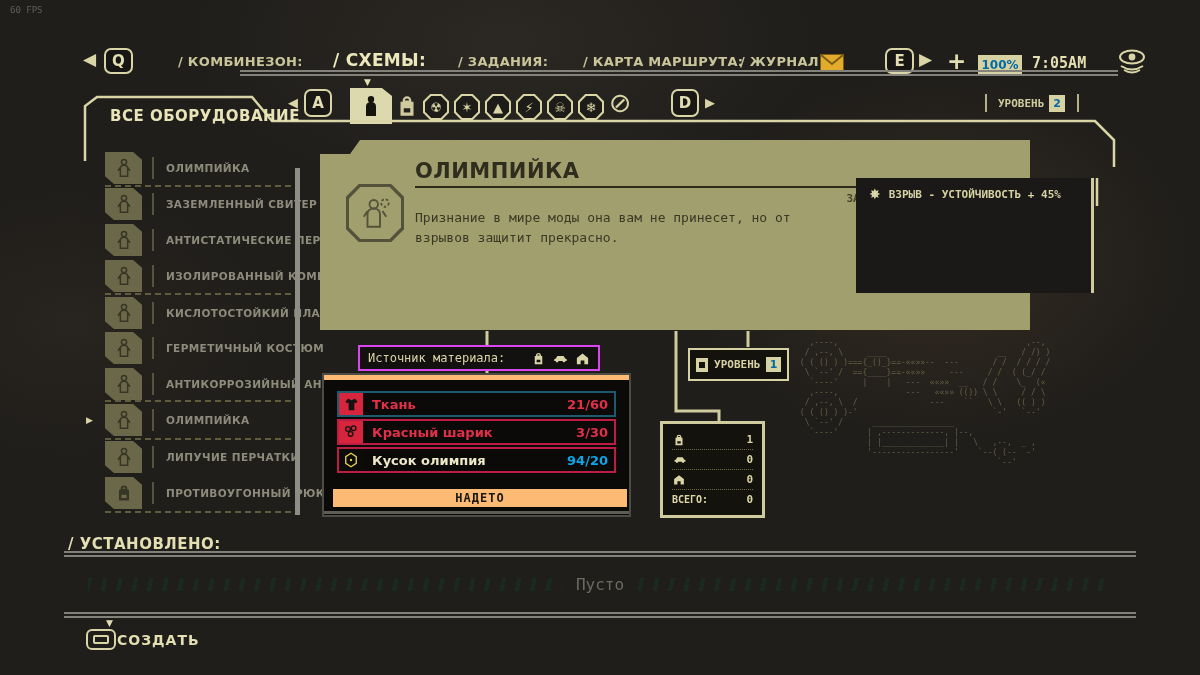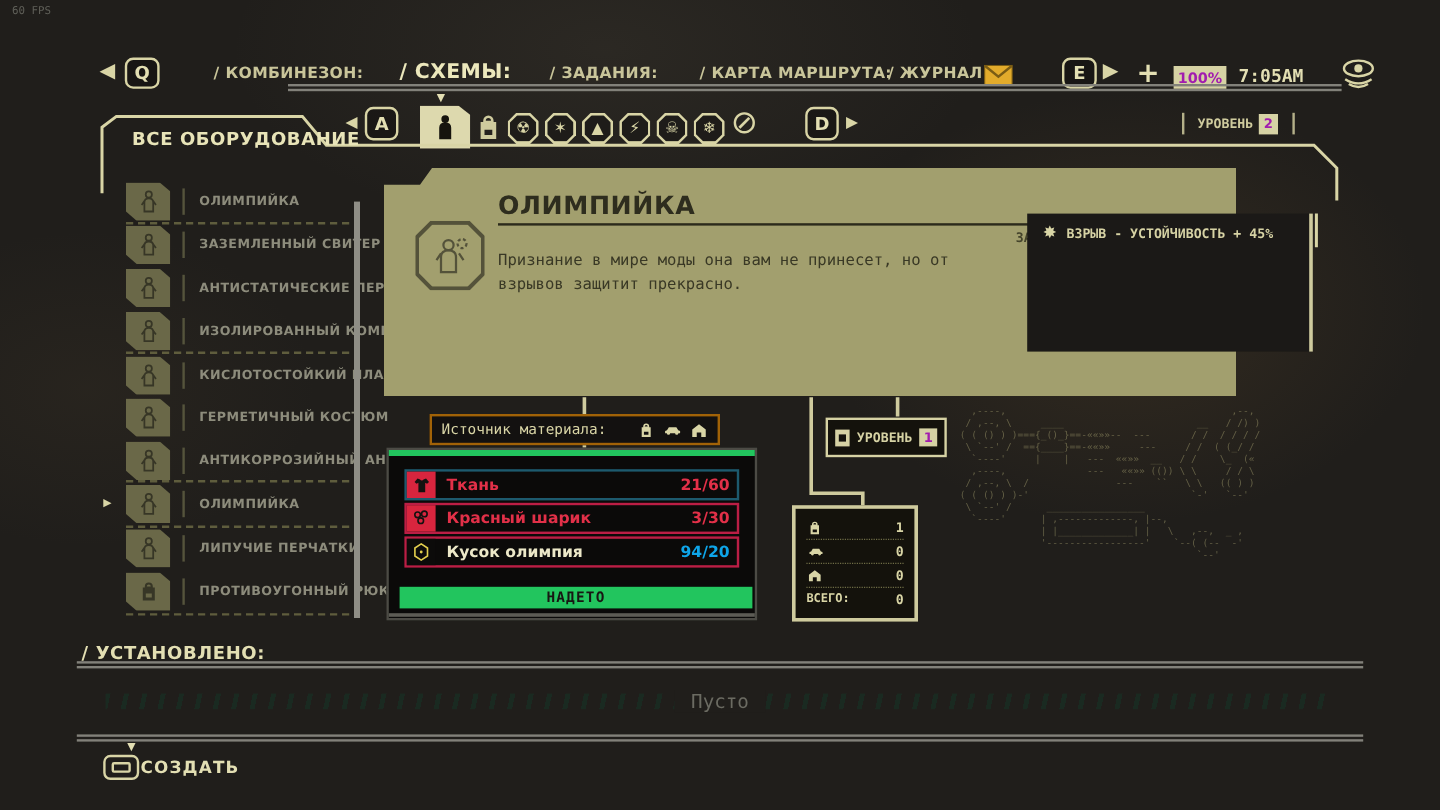--- a/index.html
+++ b/index.html
@@ -34,32 +34,32 @@
   .side-label{font-size:10.5px;font-weight:bold;color:#8d8c7c;letter-spacing:.4px;white-space:nowrap}
   .dash-sep{position:absolute;left:105px;width:186px;border-top:2px dashed #6f6d46;opacity:.8}
   .panel{left:320px;top:140px;width:710px;height:190px;background:#a29f6e;
     clip-path:polygon(0 14px,30px 14px,40px 0,100% 0,100% 100%,0 100%)}
   .octframe{width:58px;height:58px;clip-path:polygon(22% 0,78% 0,100% 22%,100% 78%,78% 100%,22% 100%,0 78%,0 22%);
     background:#54523a;position:absolute}
   .octframe .inner{position:absolute;inset:3px;clip-path:polygon(22% 0,78% 0,100% 22%,100% 78%,78% 100%,22% 100%,0 78%,0 22%);
     background:#a29f6e;display:flex;align-items:center;justify-content:center;color:#54523a}
   .statsbox{left:856px;top:178px;width:238px;height:115px;background:#1b1917;border-right:3px solid #cfcb9e;
     box-sizing:border-box;padding:8px 0 0 13px}
-  .srcbox{left:358px;top:345px;width:242px;height:26px;background:#131110;border:2px solid #a16207;box-sizing:border-box;
+  .srcbox{left:358px;top:345px;width:242px;height:26px;background:#131110;border:2px solid #d946ef;box-sizing:border-box;
     display:flex;align-items:center;gap:6px;padding:0 8px}
   .mtable{left:322px;top:373px;width:309px;height:144px;background:#0b0a09;border:2px solid #4c4b45;box-sizing:border-box}
   .mrow{position:absolute;left:337px;width:279px;height:26px;display:flex;align-items:center;border:2px solid;box-sizing:border-box;background:#0b0a09}
   .micon{width:24px;height:100%;flex:none;display:flex;align-items:center;justify-content:center}
   .mname{font-size:13px;font-weight:bold;margin-left:9px;white-space:nowrap}
   .mval{font-size:13px;font-weight:bold;margin-left:auto;margin-right:6px}
   .red{color:#e23048}
-  .litegray{background:#22c55e}
+  .litegray{background:#fdba74}
   .badge{left:688px;top:348px;width:101px;height:33px;background:#14120c;border:2px solid #d6d2a4;box-sizing:border-box;
     display:flex;align-items:center;gap:6px;padding:0 6px}
-  .chip{background:#d6d2a4;color:#a21caf;display:flex;align-items:center;justify-content:center;font-weight:bold}
+  .chip{background:#d6d2a4;color:#0369a1;display:flex;align-items:center;justify-content:center;font-weight:bold}
   .counts{left:660px;top:421px;width:105px;height:97px;background:#14120c;border:3px solid #cfcb9e;box-sizing:border-box;
     padding:6px 9px;display:flex;flex-direction:column;justify-content:space-between}
   .crow{display:flex;align-items:center;height:20px;border-bottom:1px dotted #6f6d46;color:#d9d5a6}
   .crow:last-child{border-bottom:none}
   .cval{margin-left:auto;font-size:11px;font-weight:bold;font-family:"DejaVu Sans Mono",monospace}
   .hatch{left:88px;top:578px;width:1024px;height:13px;display:flex;align-items:center;justify-content:center;
     background:repeating-linear-gradient(102deg,#1a2a21 0 4px,transparent 4px 15px)}
   .hatch span{background:#201e1b;padding:0 14px;color:#6b6b62;font-size:16px}
   .keyicon{width:30px;height:21px;border:2px solid #d9d5a6;border-radius:6px;box-sizing:border-box;
     display:flex;align-items:center;justify-content:center}

